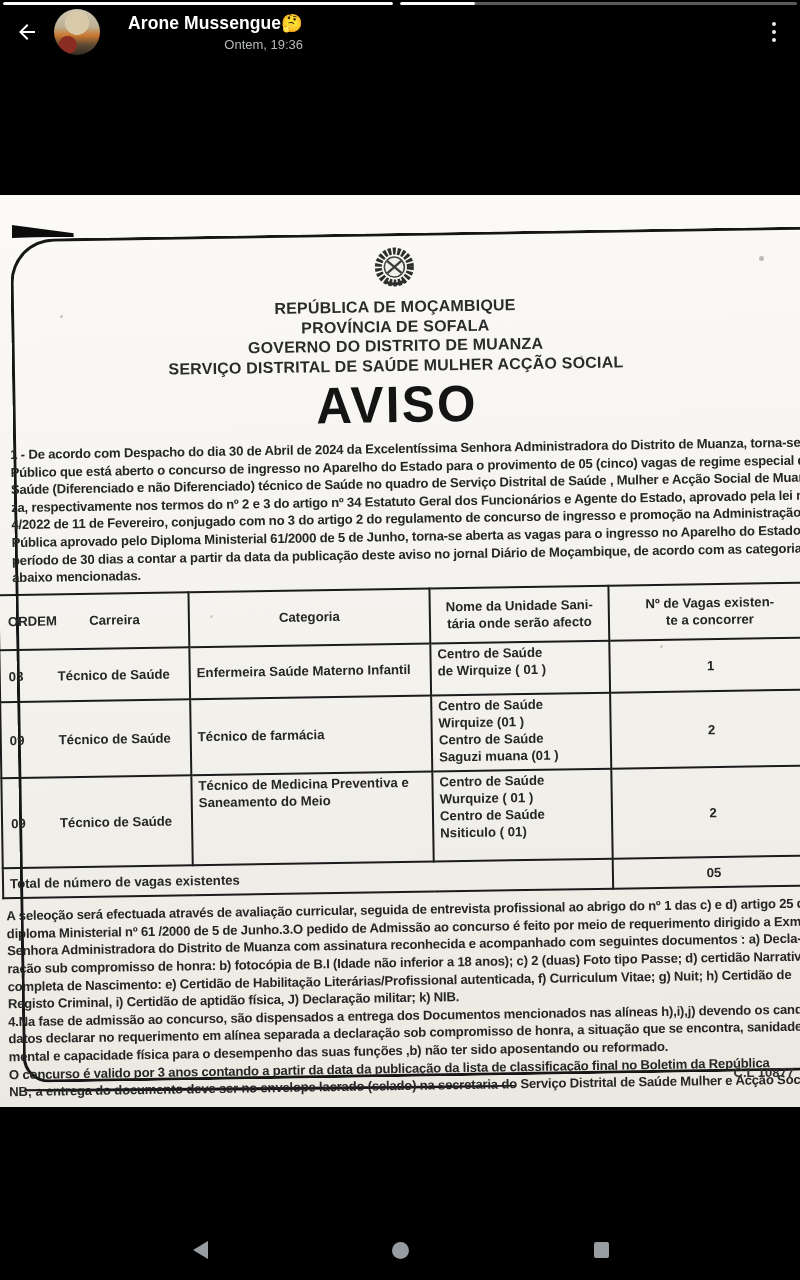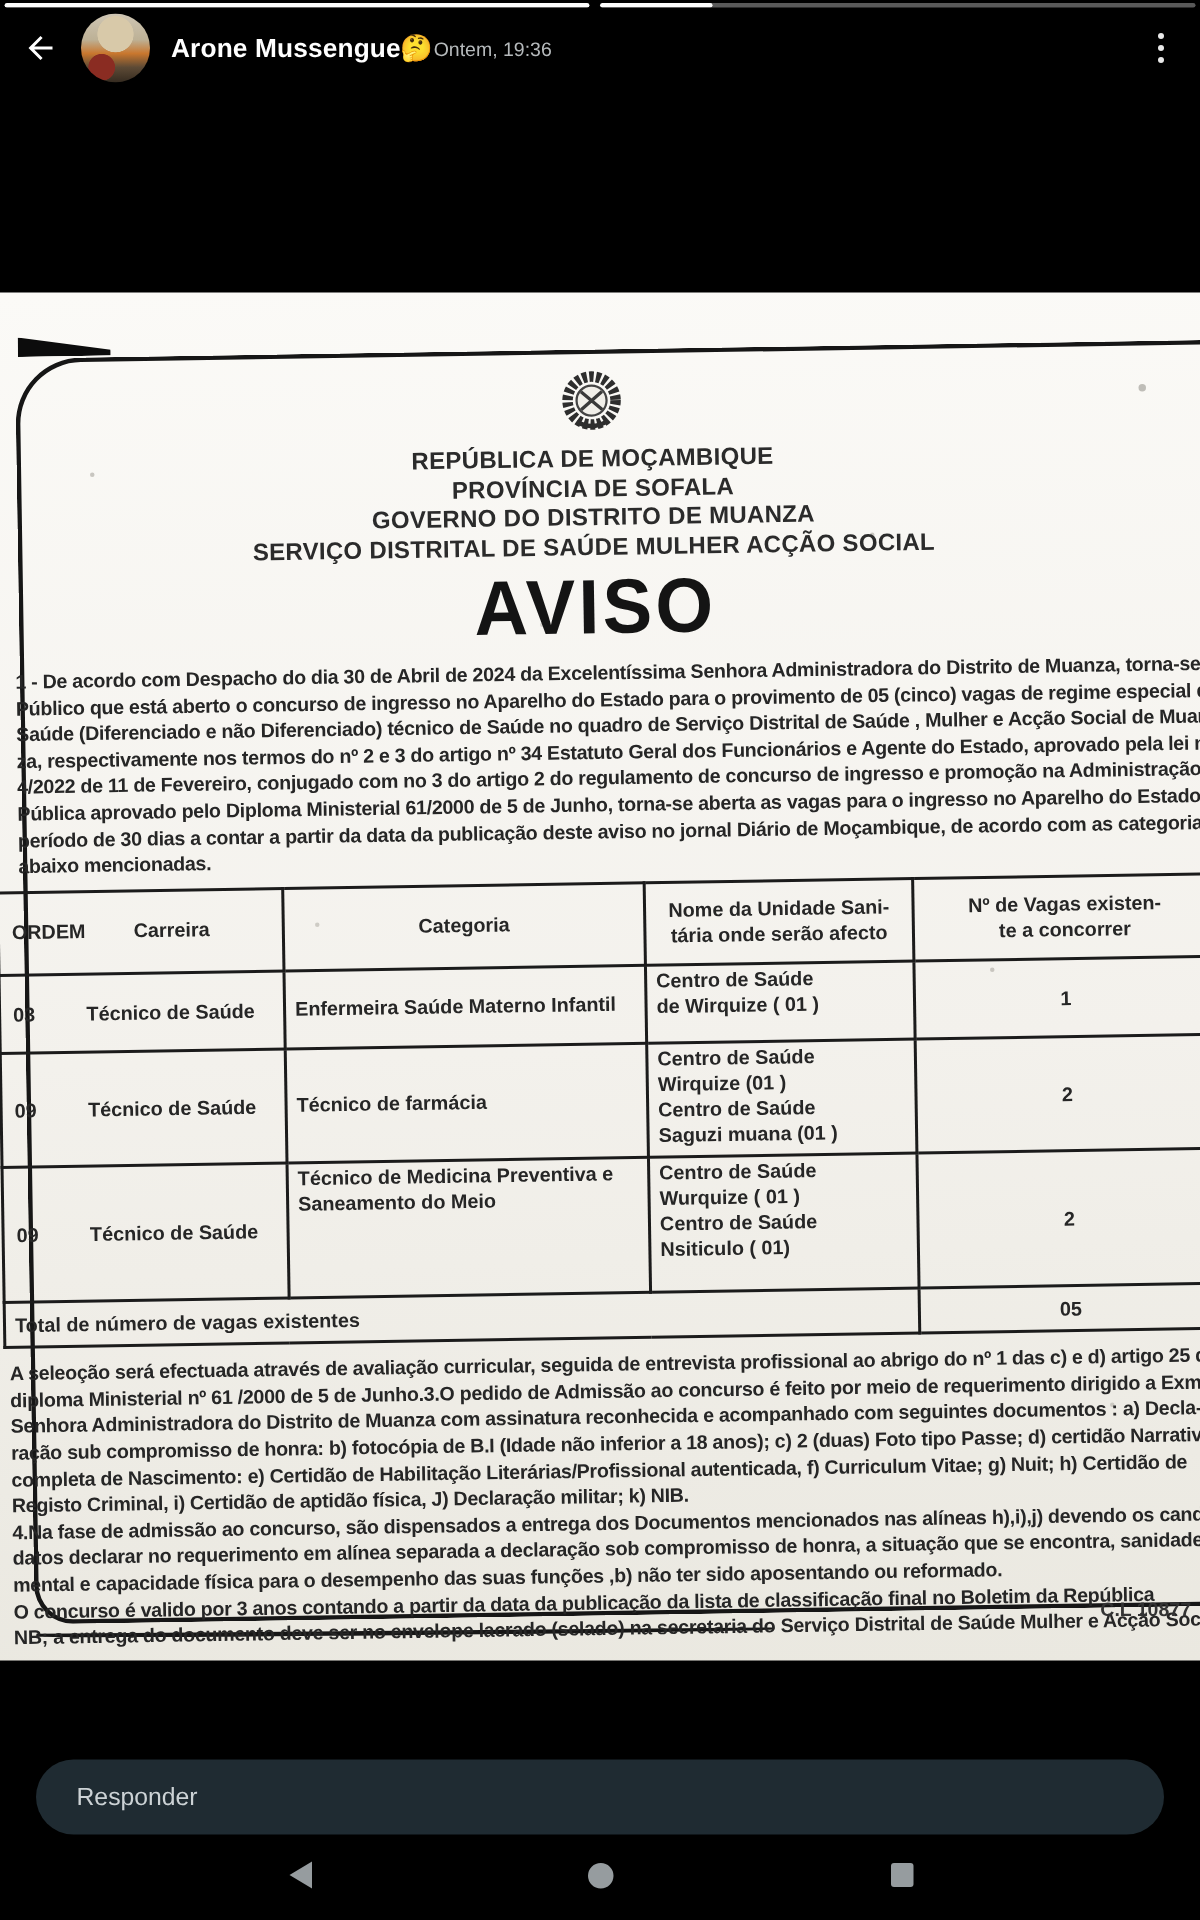--- a/index.html
+++ b/index.html
@@ -14,21 +14,21 @@
   .progress-fill{height:100%;background:#fcfcfc;border-radius:2px;}
 
   
   .app-header{position:absolute;top:6px;left:0;right:0;height:52px;display:flex;align-items:center;}
   .back-btn{width:46px;height:46px;display:flex;align-items:center;justify-content:center;margin-left:4px;}
   .avatar{width:46px;height:46px;border-radius:50%;margin-left:4px;flex:0 0 auto;overflow:hidden;
     background:
       radial-gradient(circle at 30% 78%, #8a2c22 0 18%, transparent 19%),
       radial-gradient(circle at 50% 30%, #d8c9a9 0 30%, transparent 31%),
       linear-gradient(180deg,#cfc6b4 0%,#bdb196 38%,#c9772e 58%,#5d4a35 78%,#352b20 100%);}
-  .h-text{margin-left:14px;display:flex;flex-direction:row;}
+  .h-text{margin-left:28px;display:flex;flex-direction:column;}
   .h-name{color:#fff;font-size:17.5px;font-weight:700;letter-spacing:.1px;}
   .h-time{color:#b5b9bb;font-size:13px;margin-top:3px;text-align:right;}
   .spacer{flex:1;}
   .kebab{width:40px;height:46px;display:flex;flex-direction:column;align-items:center;justify-content:center;gap:4px;margin-right:6px;}
   .kebab i{width:4px;height:4px;border-radius:50%;background:#e9e9e9;}
 
   
   .paper{position:absolute;top:195px;left:0;width:800px;height:912px;overflow:hidden;
          background:linear-gradient(178deg,#fbfaf7 0%,#f3f1ec 55%,#eae8e0 100%);}
   .speckles{position:absolute;width:3px;height:3px;border-radius:50%;background:#a09d95;left:60px;top:120px;opacity:.55;
@@ -241,23 +241,20 @@
 
         <div class="sig">
           <div>Muanza, de Abril de 2024</div>
 
         </div>
       </div>
     </div>
     <div class="ref">C.L 10877</div>
   </div>
 
-  <div class="reply-pill">
-    <span>Responder</span>
-  </div>
 
   <div class="nav">
     <div class="nav-back"></div>
     <div class="nav-home"></div>
     <div class="nav-recents"></div>
   </div>
 
 </div>
 
 </body></html>

